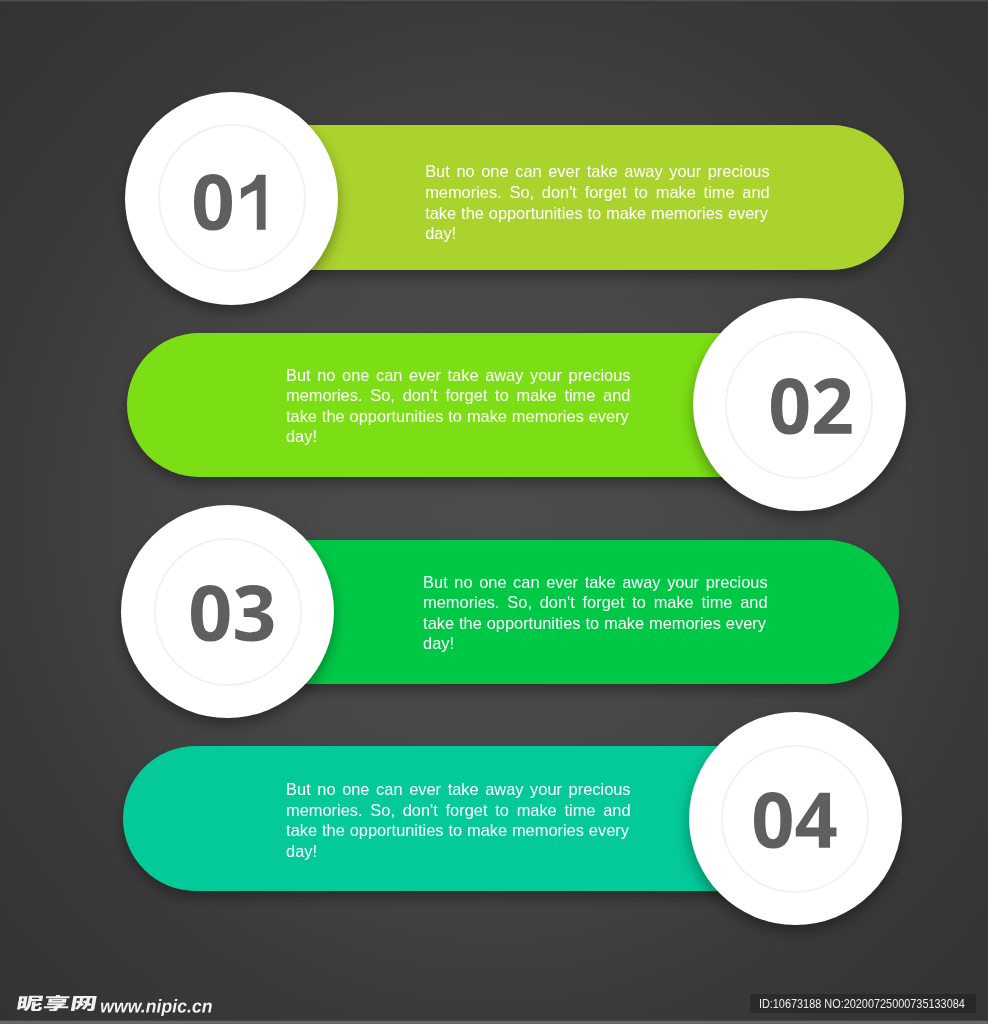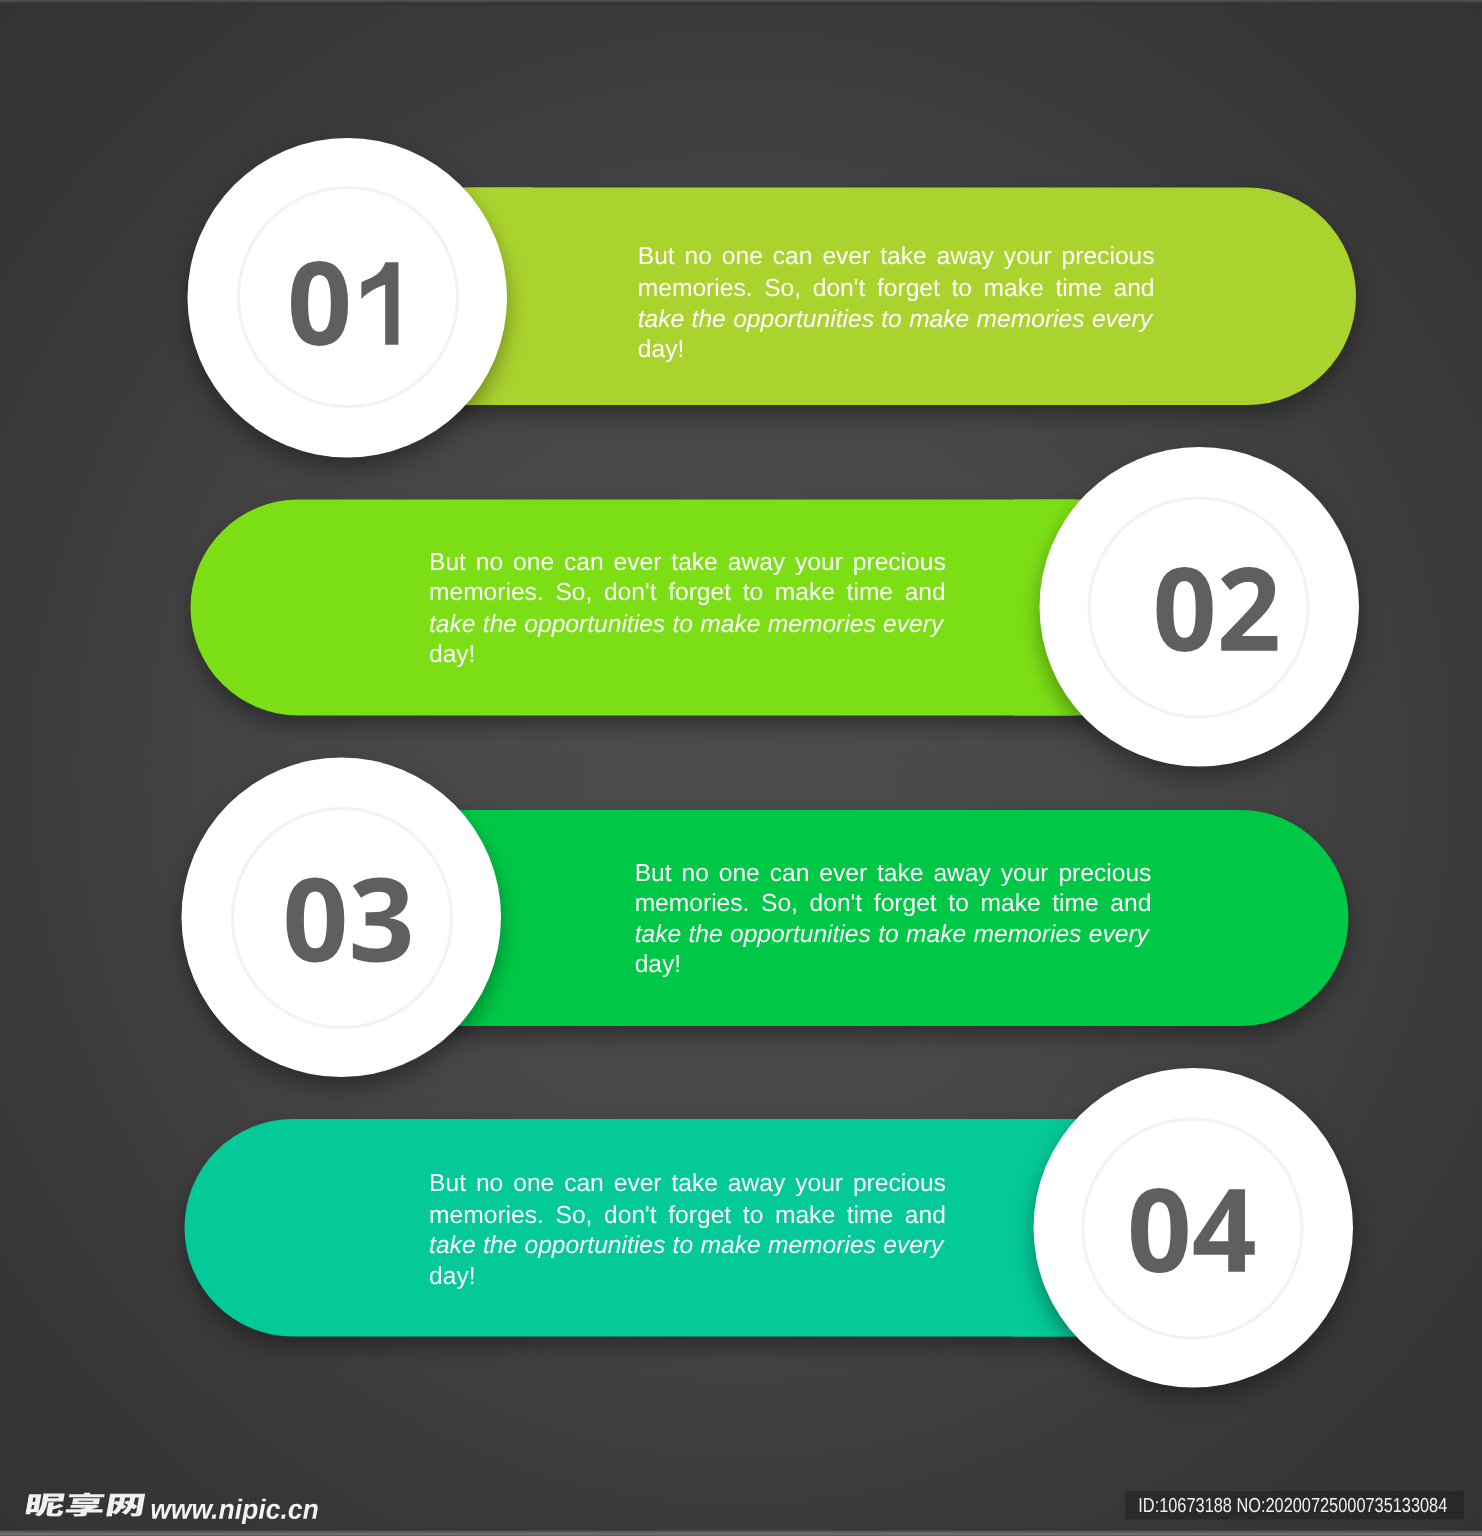--- a/index.html
+++ b/index.html
@@ -22,21 +22,21 @@
 
   .row{position:absolute;left:0;width:988px;height:220px;}
 
   .bar{position:absolute;box-shadow:0 7px 13px rgba(0,0,0,0.33);}
   .bar .sq{position:absolute;top:0;bottom:0;width:110px;}
 
   .bartext{position:absolute;color:#ffffff;font-size:16.4px;line-height:20.6px;
            width:344.5px;font-family:"Liberation Sans",sans-serif;}
   .bartext .ln{display:block;text-align:justify;text-align-last:justify;}
   .bartext .ln.last{text-align-last:left;}
-  .bartext .ln.tight{text-align-last:left;word-spacing:0.35px;font-style:italic;}
+  .bartext .ln.tight{text-align-last:left;word-spacing:0.35px;}
 
   .circ{position:absolute;width:213px;height:213px;border-radius:50%;
         background:#ffffff;box-shadow:0 7px 14px rgba(0,0,0,0.34);}
   .ring{position:absolute;left:32.5px;top:32.5px;width:144px;height:144px;
         border-radius:50%;border:2px solid #f2f2f2;}
   .num{position:absolute;}
   .num svg{display:block;overflow:visible;}
 
   .footer{position:absolute;left:0;top:0;width:804px;height:1024px;}
   .logo{position:absolute;left:17.5px;top:994.7px;width:77.5px;height:16.3px;}

